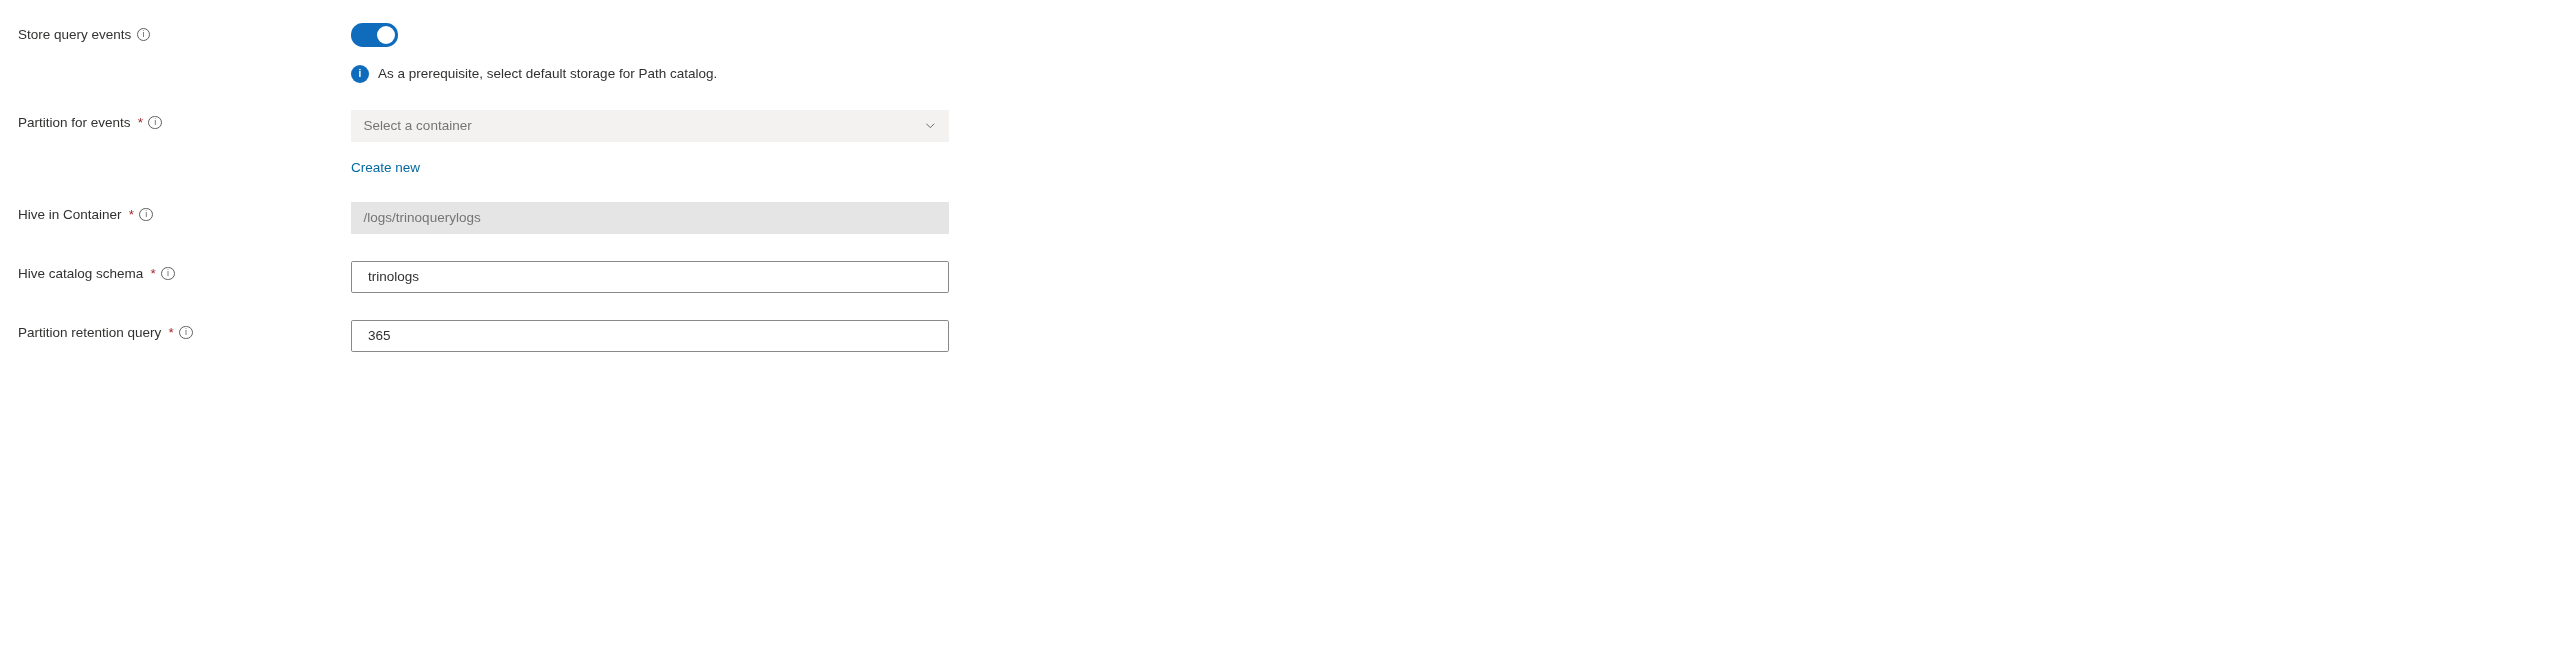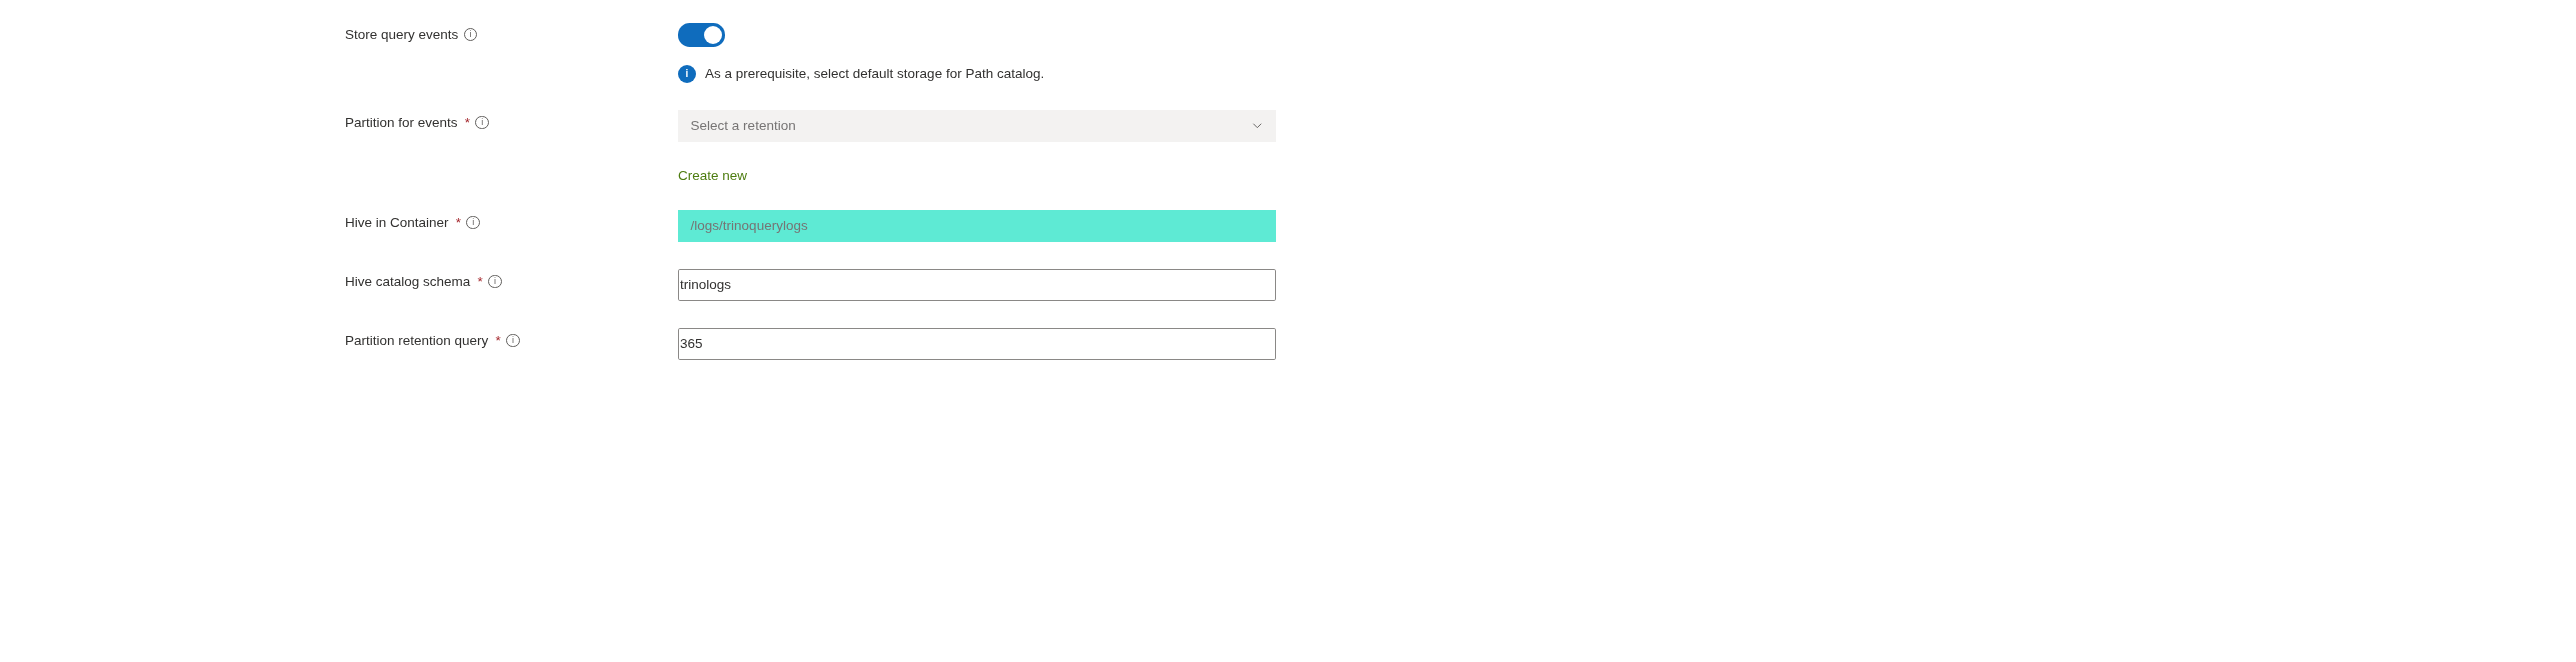--- a/index.html
+++ b/index.html
@@ -15,21 +15,20 @@
     padding: 21.6px 18px;
   }
   .form-container {
     width: 100%;
     max-width: 1258px;
   }
   .form-row {
     display: flex;
     align-items: flex-start;
     margin-bottom: 7.2px;
-    justify-content: flex-end;
   }
   .form-row.gap-top {
     margin-top: 27px;
   }
   .label-col {
     width: 333px;
     flex-shrink: 0;
     display: flex;
     align-items: center;
     gap: 5.4px;
@@ -113,43 +112,43 @@
   }
   .chevron-down {
     width: 12.6px;
     height: 12.6px;
     stroke: #605e5c;
     stroke-width: 1.2;
     fill: none;
   }
   .link {
     display: inline-block;
-    color: #4d7c0f;
-    font-size: 13.5px;
-    margin-top: 26px;
+    color: #0369a1;
+    font-size: 13.5px;
+    margin-top: 18px;
     cursor: pointer;
   }
   .text-disabled {
     width: 100%;
     height: 32px;
-    background: #5eead4;
+    background: #e5e5e5;
     border: none;
     display: flex;
     align-items: center;
     padding: 0 12.6px;
     color: #767474;
     font-size: 13.5px;
   }
   .text-input {
     width: 100%;
     height: 32px;
     background: #ffffff;
     border: 0.9px solid #8a8886;
     border-radius: 1.8px;
-    padding: 0 1px;
+    padding: 0 16px;
     color: #323130;
     font-size: 13.5px;
     font-family: inherit;
     outline: none;
   }
 </style>
 </head>
 <body>
 
 <div class="form-container">
@@ -169,21 +168,21 @@
   </div>
 
   <div class="form-row gap-top">
     <div class="label-col">
       <span>Partition for events</span>
       <span class="required">*</span>
       <span class="info-icon">i</span>
     </div>
     <div class="input-col">
       <div class="select-control">
-        <span>Select a retention</span>
+        <span>Select a container</span>
         <svg class="chevron-down" viewBox="0 0 16 16">
           <polyline points="3,6 8,11 13,6"></polyline>
         </svg>
       </div>
       <span class="link">Create new</span>
     </div>
   </div>
 
   <div class="form-row gap-top">
     <div class="label-col">

